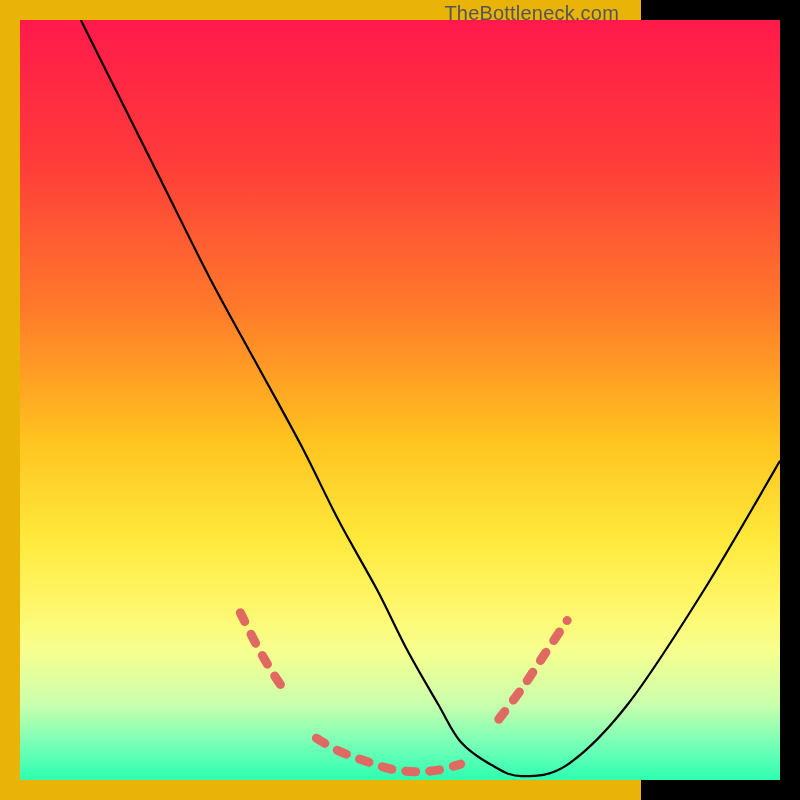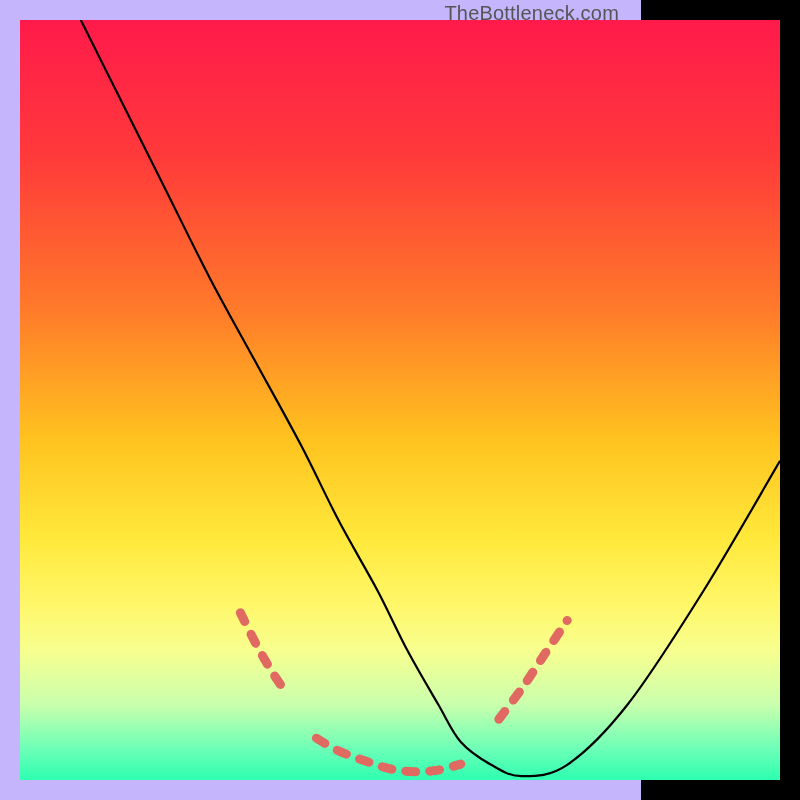--- a/index.html
+++ b/index.html
@@ -8,21 +8,21 @@
     width: 800px;
     height: 800px;
     background: #000;
     overflow: hidden;
     font-family: Arial, Helvetica, sans-serif;
   }
   .frame {
     position: relative;
     width: 641px;
     height: 800px;
-    background: #c4b5fd;
+    background: #eab308;
   }
   .plot-area {
     position: absolute;
     left: 20px;
     top: 20px;
     width: 760px;
     height: 760px;
     overflow: hidden;
   }
   .gradient {

